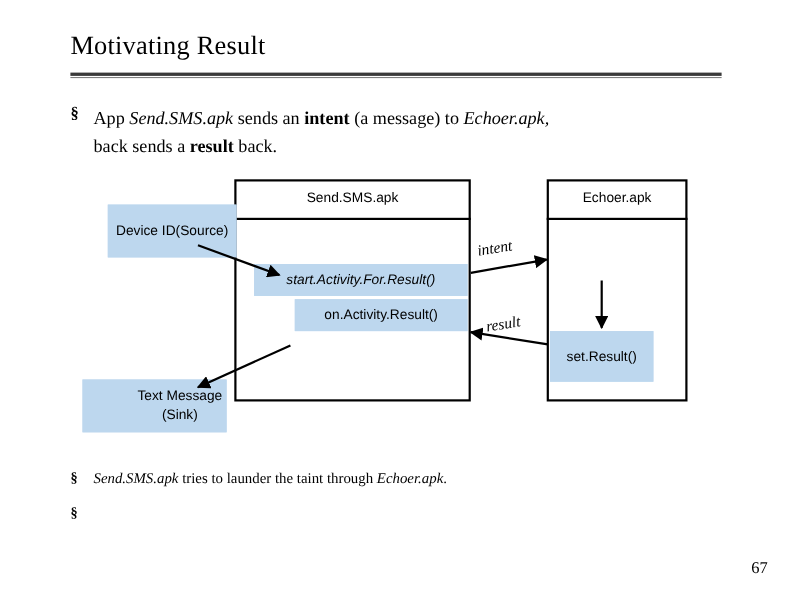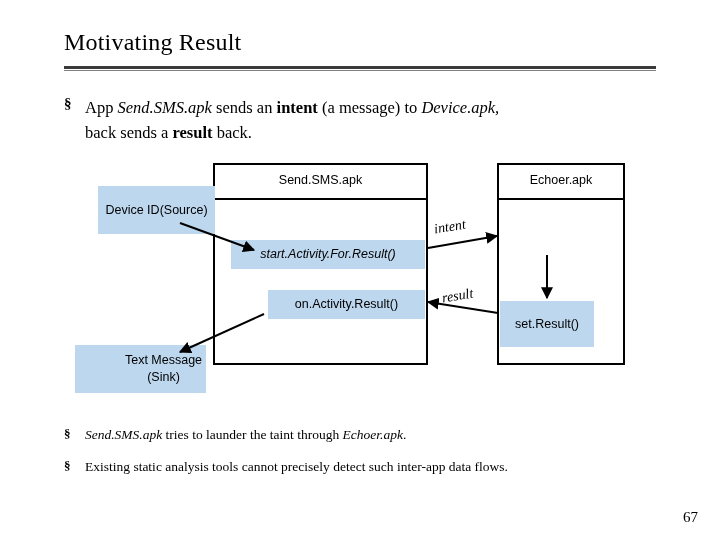--- a/index.html
+++ b/index.html
@@ -108,21 +108,21 @@
 <div class="slide">
 
   <div class="title">Motivating Result</div>
   <div class="rule">
     <div class="l1"></div>
     <div class="l2"></div>
   </div>
 
   <div class="bmark b1mark">§</div>
   <div class="bullet b1">
-    <span>App </span><span class="it">Send.SMS.apk</span><span> sends an </span><span class="bd">intent</span><span> (a message) to </span><span class="it">Device.apk,</span><br>
+    <span>App </span><span class="it">Send.SMS.apk</span><span> sends an </span><span class="bd">intent</span><span> (a message) to </span><span class="it">Echoer.apk,</span><br>
     <span>back sends a </span><span class="bd">result</span><span> back.</span>
   </div>
 
   <div class="box" style="left:213px;top:163px;width:215px;height:202px;"></div>
 
   <div style="position:absolute;left:213px;top:198px;width:215px;height:2px;background:#000;"></div>
   <div class="lbl" style="left:213px;top:173px;width:215px;">Send.SMS.apk</div>
 
   <div class="box" style="left:497px;top:163px;width:128px;height:202px;"></div>
   <div style="position:absolute;left:497px;top:198px;width:128px;height:2px;background:#000;"></div>
@@ -135,21 +135,21 @@
 
   <div class="blue" style="left:75px;top:345px;width:131px;height:48px;flex-direction:column;padding-left:46px;">
     <span>Text Message</span>
     <span>(Sink)</span>
   </div>
 
   <div class="blue" style="left:231px;top:240px;width:194px;height:29px;font-style:italic;">
     <span>start.Activity.For.Result()</span>
   </div>
 
-  <div class="blue" style="left:268px;top:290px;width:157px;height:29px;">
+  <div class="blue" style="left:268px;top:272px;width:157px;height:29px;">
     <span>on.Activity.Result()</span>
   </div>
 
 
   <div class="blue" style="left:500px;top:301px;width:94px;height:46px;">
     <span>set.Result()</span>
   </div>
 
   <div class="arrowlabel" style="left:434px;top:219px;transform:rotate(-9deg);">intent</div>
   <div class="arrowlabel" style="left:442px;top:288px;transform:rotate(-9deg);">result</div>
@@ -171,16 +171,15 @@
 
     <line x1="264" y1="314" x2="180" y2="352" stroke="#000" stroke-width="2" marker-end="url(#ah)"></line>
   </svg>
 
   <div class="bmark b2mark">§</div>
   <div class="bullet b2">
     <span class="it">Send.SMS.apk</span><span> tries to launder the taint through </span><span class="it">Echoer.apk</span><span>.</span>
   </div>
 
   <div class="bmark b3mark">§</div>
-  <div class="bullet b3">Existing static analysis tools cannot precisely detect such inter-app data flows.</div>
 
   <div class="pageno">67</div>
 </div>
 
 </body></html>

